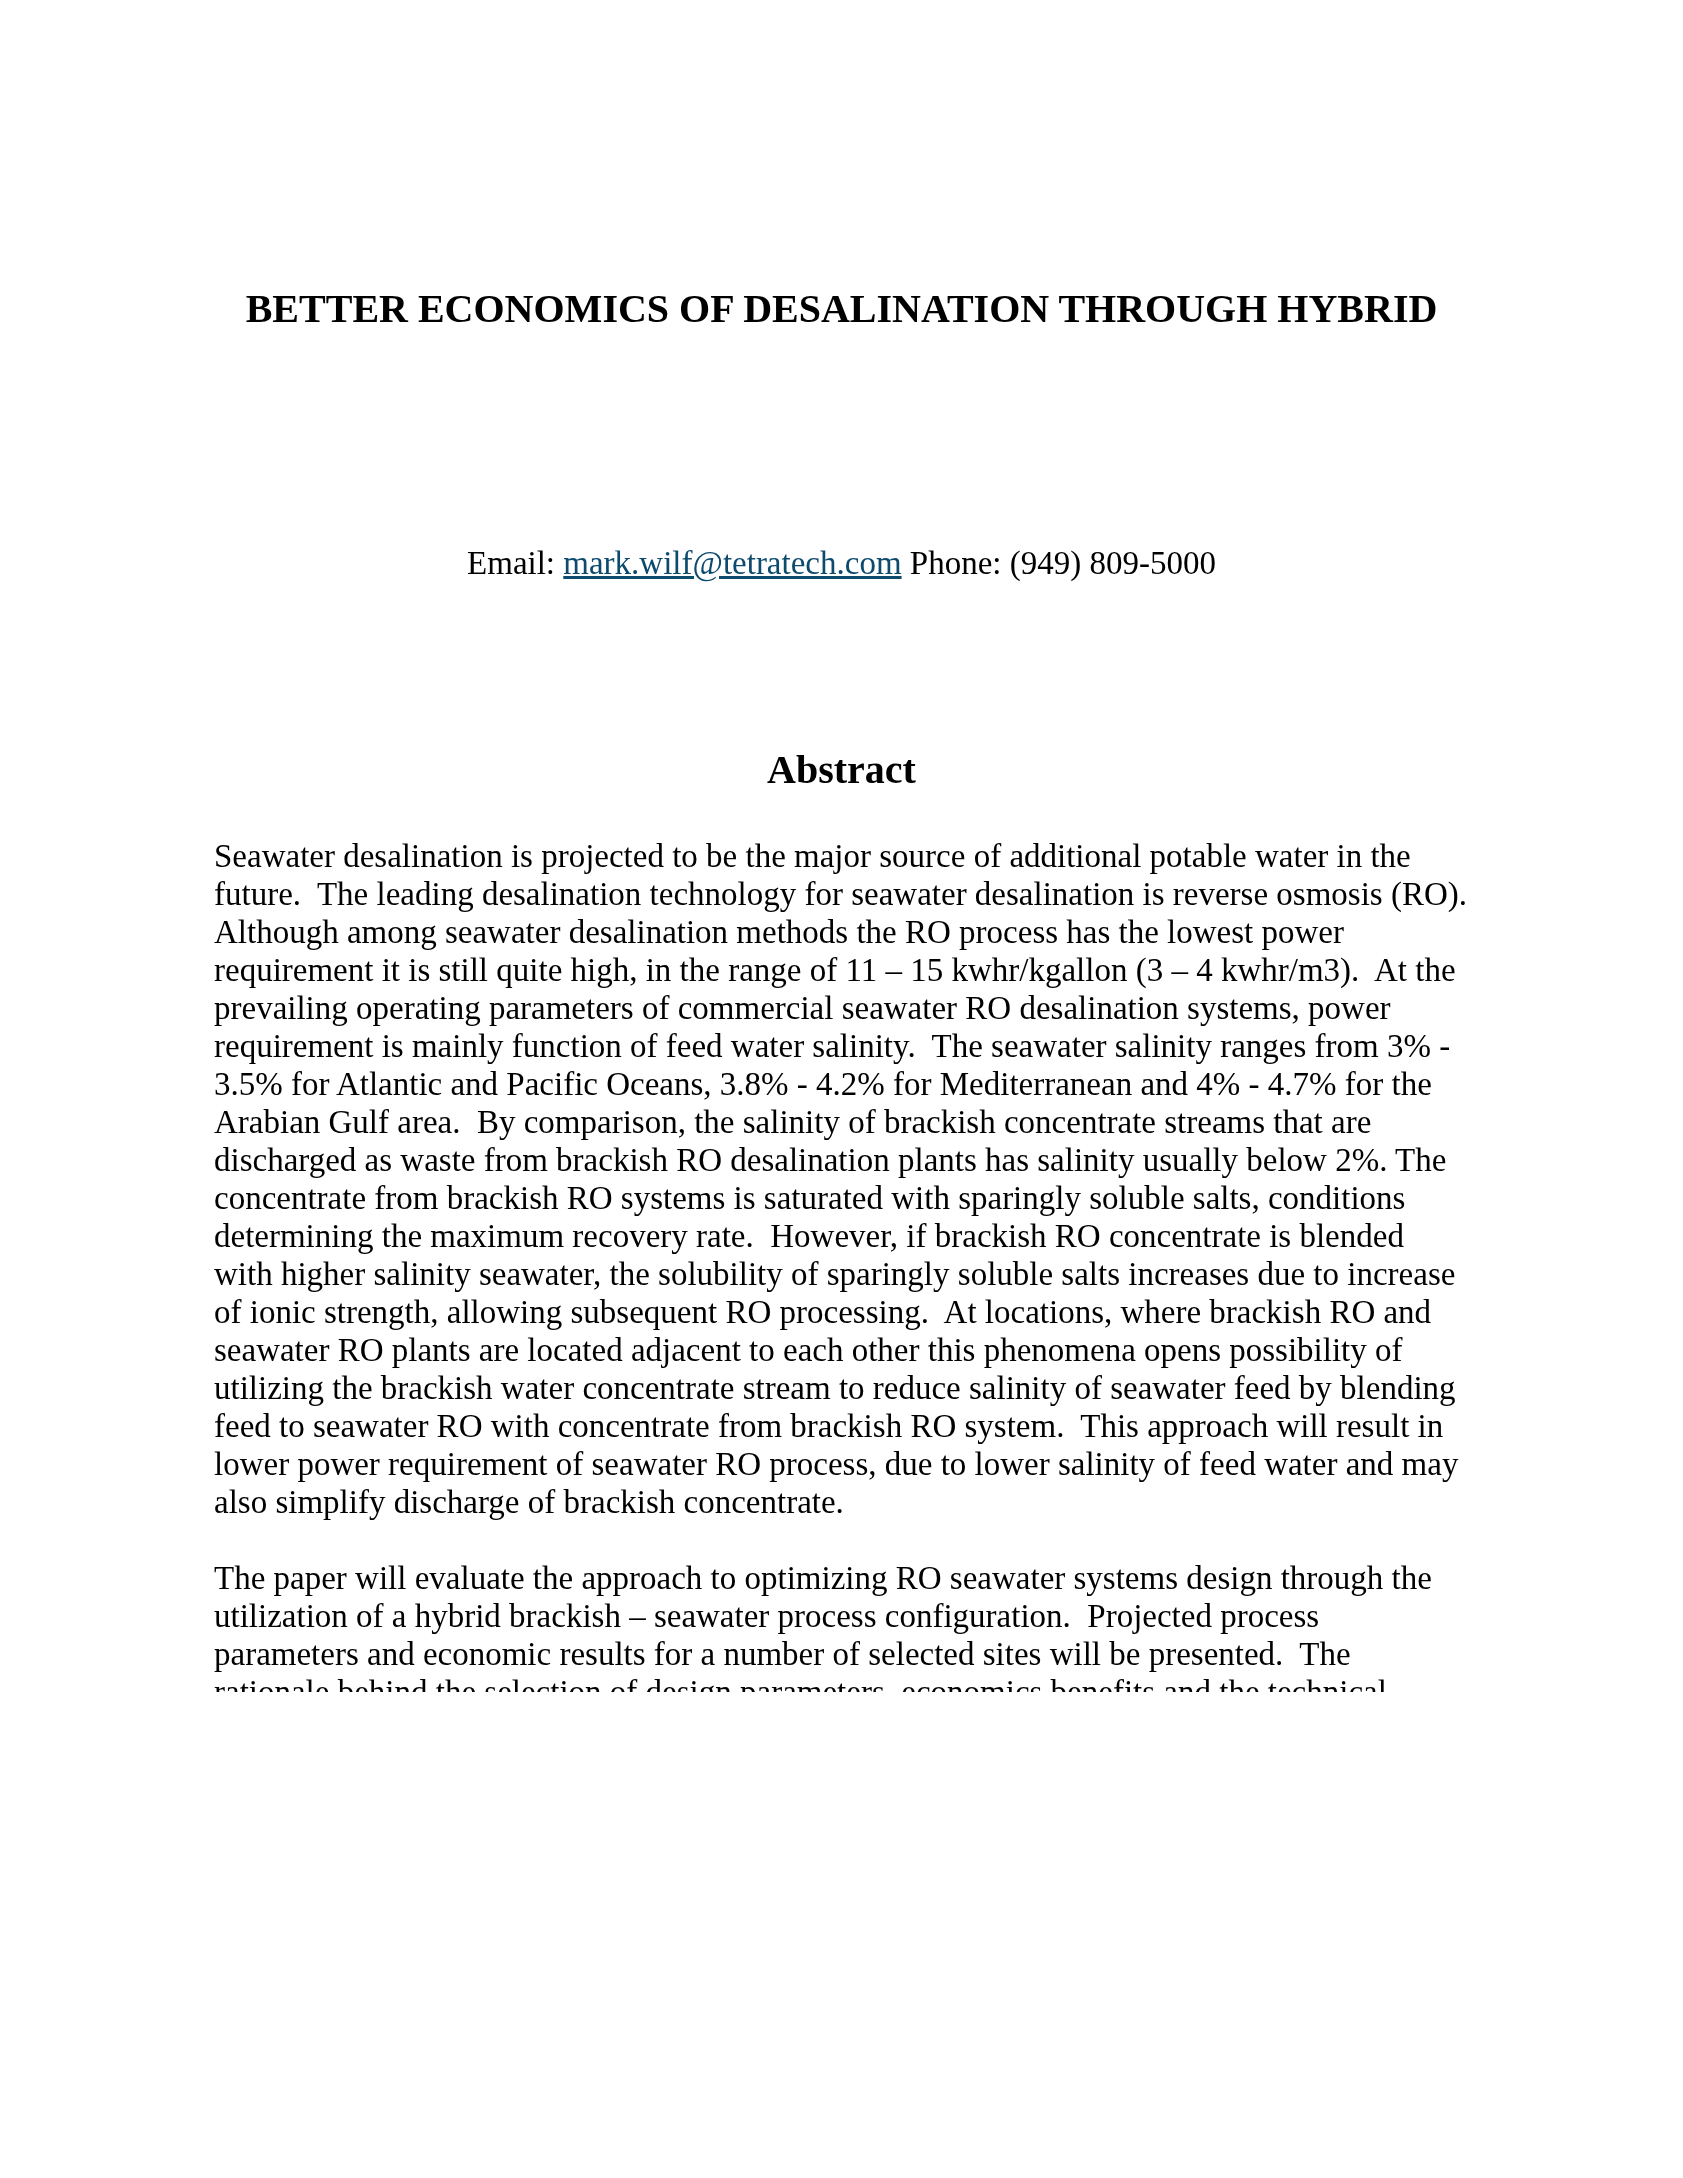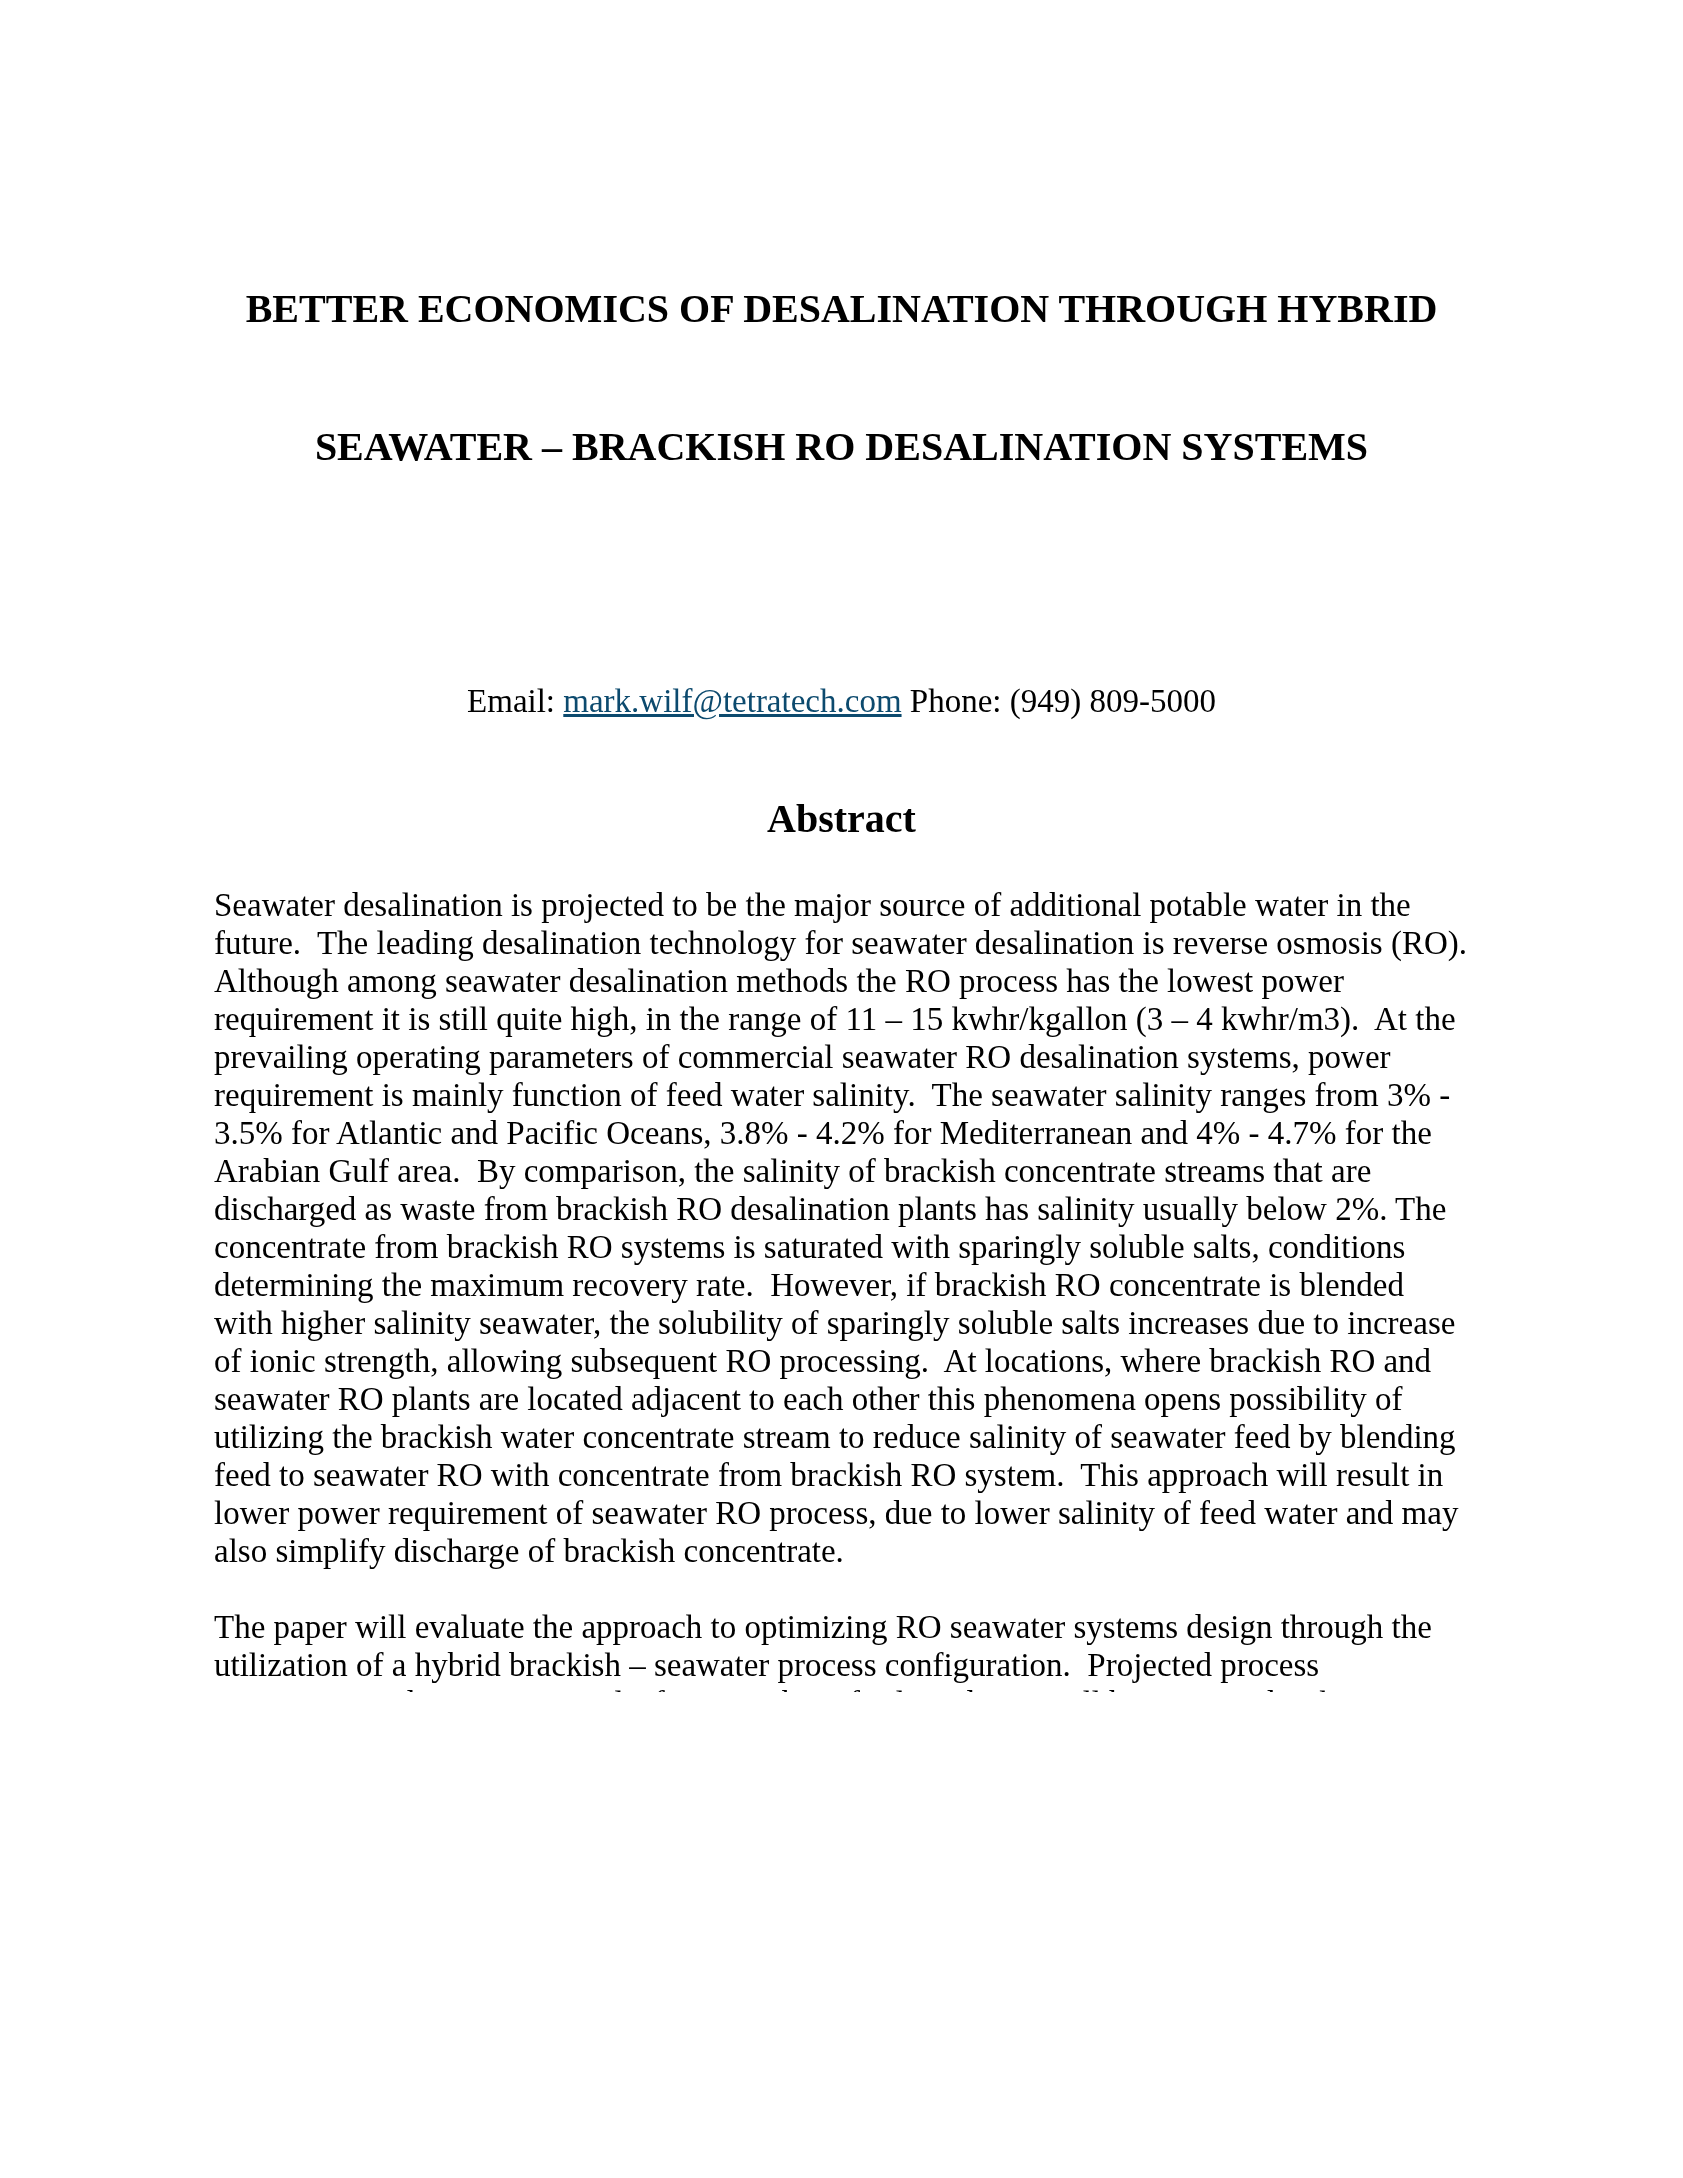--- a/index.html
+++ b/index.html
@@ -42,21 +42,21 @@
     color: #0c4a6e;
     text-decoration: underline;
     cursor: pointer;
   }
   .section-heading {
     font-size: 40px;
     line-height: 46px;
     font-weight: bold;
     text-align: center;
   }
-  .heading-abstract { }
+  .heading-abstract { margin-top: 89px; }
   .body-paragraph {
     font-size: 33px;
     line-height: 38px;
     text-align: left;
     white-space: pre-wrap;
     margin: 16px;
   }
   .para-first { margin-top: 44px; }
   .para-next { margin-top: 38px; }
   .page-footer {
@@ -70,21 +70,20 @@
   }
 </style>
 </head>
 <body>
 
 <div class="page">
   <div class="content">
 
     <div class="doc-title">
       <div>BETTER ECONOMICS OF DESALINATION THROUGH HYBRID</div>
-      <div>SEAWATER – BRACKISH RO DESALINATION SYSTEMS</div>
     </div>
 
     <div class="authors">
       <div class="author-line contact-line"><span>Email: </span><a class="email-link">mark.wilf@tetratech.com</a><span> Phone: (949) 809-5000</span></div>
     </div>
 
     <div class="section-heading heading-abstract">Abstract</div>
 
     <p class="body-paragraph para-first">Seawater desalination is projected to be the major source of additional potable water in the future.  The leading desalination technology for seawater desalination is reverse osmosis (RO). Although among seawater desalination methods the RO process has the lowest power requirement it is still quite high, in the range of 11 – 15 kwhr/kgallon (3 – 4 kwhr/m3).  At the prevailing operating parameters of commercial seawater RO desalination systems, power requirement is mainly function of feed water salinity.  The seawater salinity ranges from 3% - 3.5% for Atlantic and Pacific Oceans, 3.8% - 4.2% for Mediterranean and 4% - 4.7% for the Arabian Gulf area.  By comparison, the salinity of brackish concentrate streams that are discharged as waste from brackish RO desalination plants has salinity usually below 2%. The concentrate from brackish RO systems is saturated with sparingly soluble salts, conditions determining the maximum recovery rate.  However, if brackish RO concentrate is blended with higher salinity seawater, the solubility of sparingly soluble salts increases due to increase of ionic strength, allowing subsequent RO processing.  At locations, where brackish RO and seawater RO plants are located adjacent to each other this phenomena opens possibility of utilizing the brackish water concentrate stream to reduce salinity of seawater feed by blending feed to seawater RO with concentrate from brackish RO system.  This approach will result in lower power requirement of seawater RO process, due to lower salinity of feed water and may also simplify discharge of brackish concentrate.</p>
 

